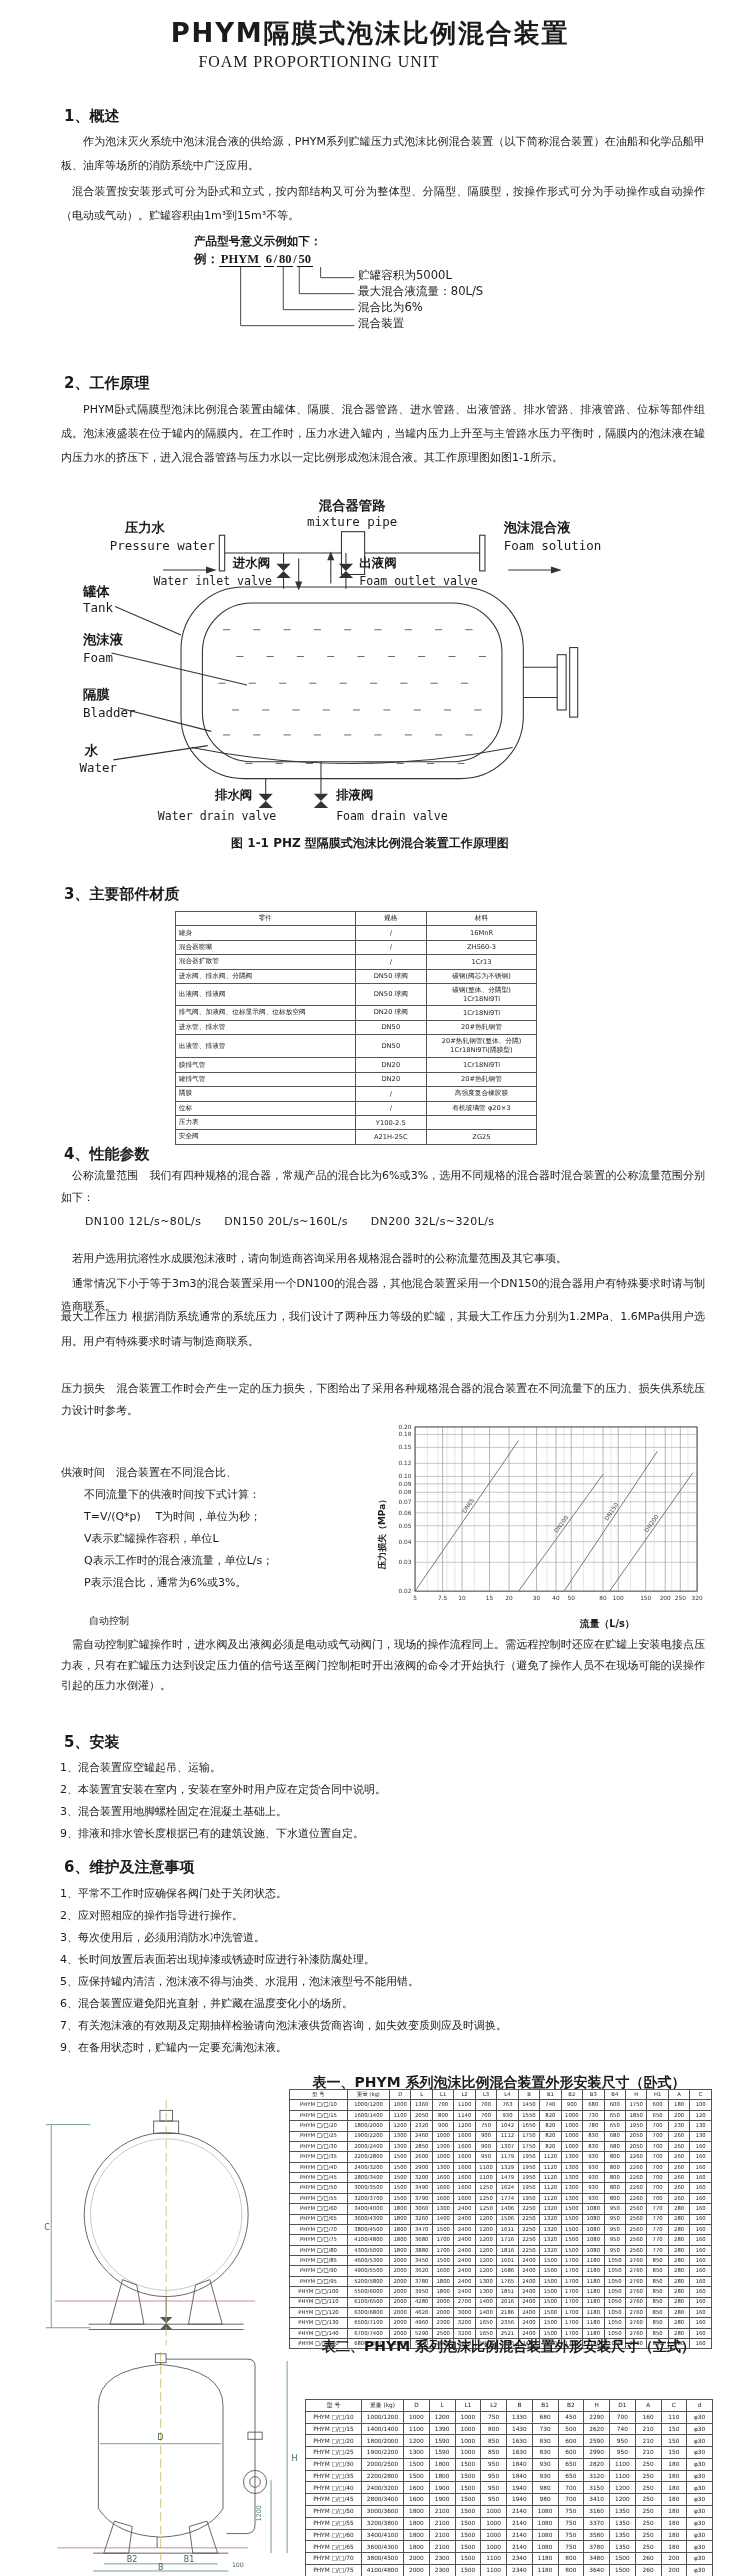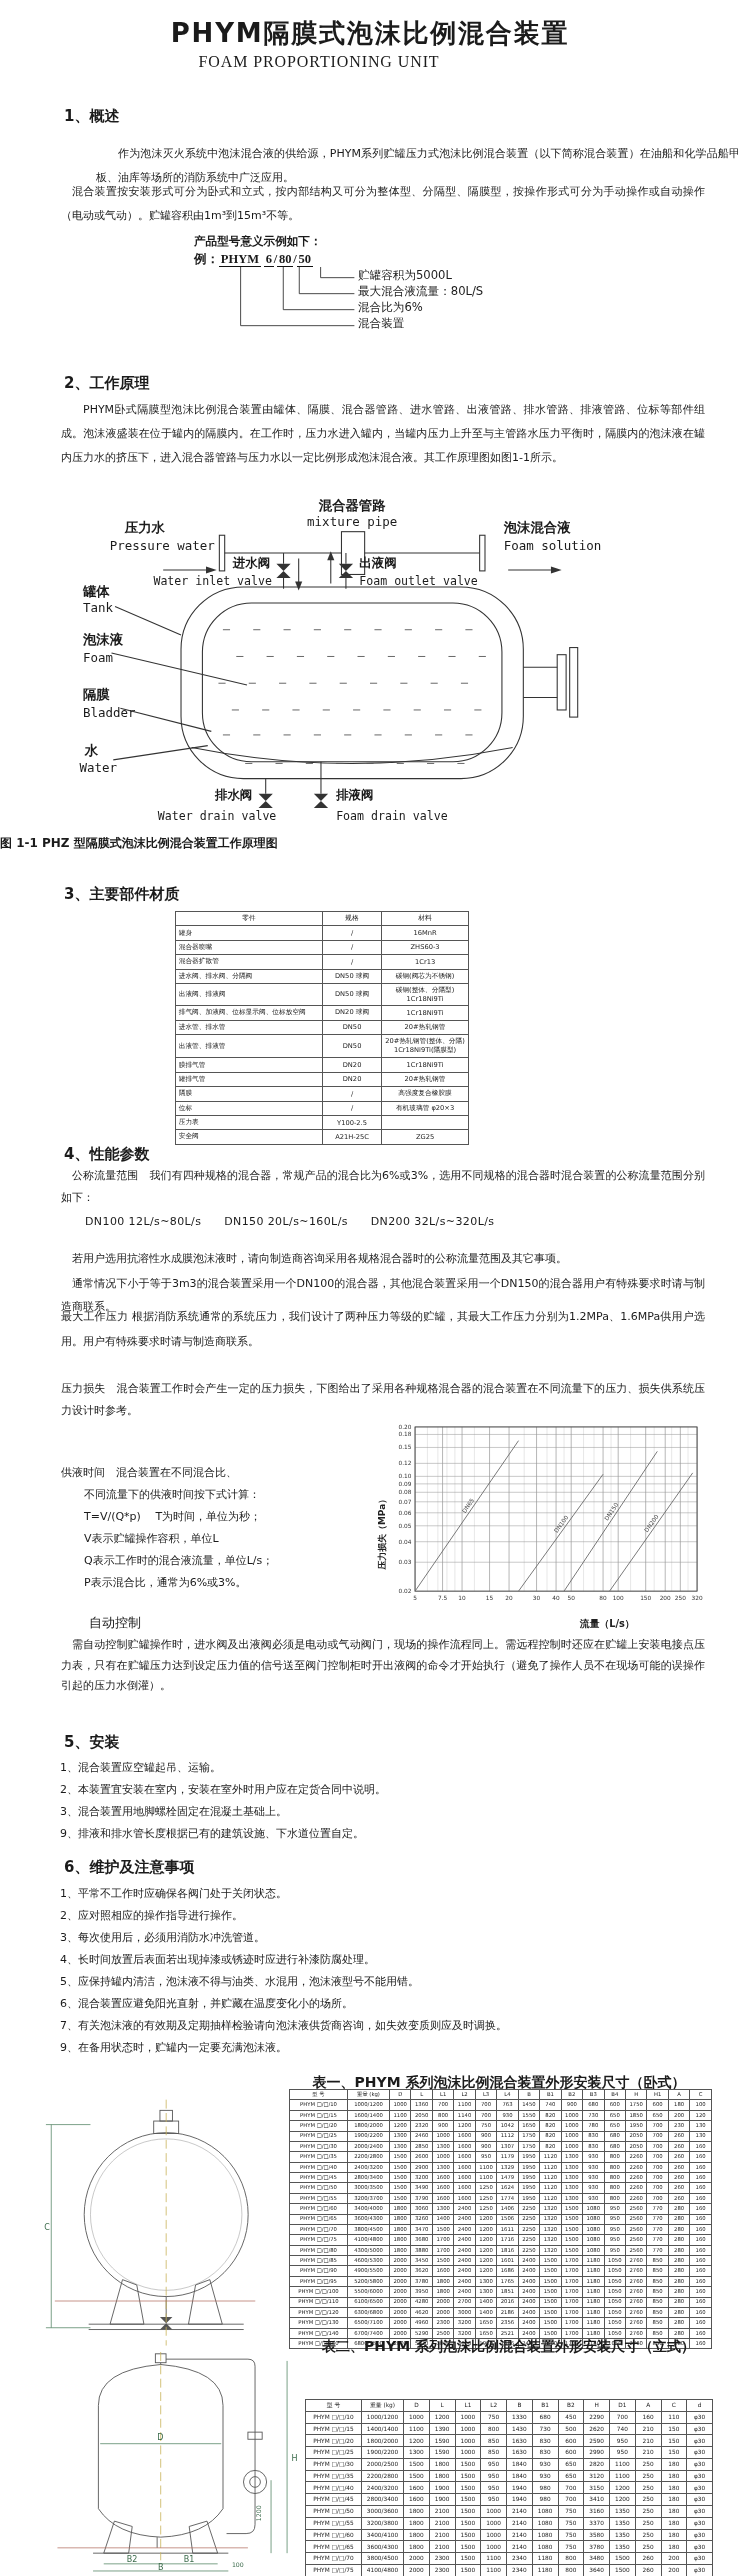--- a/index.html
+++ b/index.html
@@ -9,33 +9,33 @@
   .title{top:16px;left:0;width:740px;text-align:center;font-size:26px;font-weight:bold;letter-spacing:1.8px;}
   .subtitle{top:53px;left:0;width:638px;text-align:center;font-size:16px;font-family:"Liberation Serif","DejaVu Serif",serif;letter-spacing:0.9px;}
   .h1{font-size:15px;font-weight:bold;}
   .body-text{font-size:11px;line-height:24px;text-align:justify;width:644px;left:61px;}
   .ind2{text-indent:2em;}
   .ind1{text-indent:1em;}
   .model-intro{left:194px;top:234px;font-size:11.6px;font-weight:bold;}
   .model-example{left:194px;top:251px;font-size:12.5px;font-weight:bold;font-family:"Liberation Serif","DejaVu Serif",serif;}
   .model-example .u{border-bottom:1.1px solid #111;padding:0 1.8px;}
   .model-labels{left:358px;top:267px;font-size:11.6px;line-height:16px;}
-  .fig-caption{top:835px;left:0;width:740px;font-size:12px;font-weight:bold;}
+  .fig-caption{top:835px;left:0;width:740px;text-align:center;font-size:12px;font-weight:bold;}
   table{border-collapse:collapse;table-layout:fixed;}
   td,th{border:0.9px solid #555;text-align:center;vertical-align:middle;overflow:hidden;white-space:pre-line;}
-  .materials{left:175px;top:911px;width:294px;}
+  .materials{left:175px;top:911px;width:362px;}
   .materials th,.materials td{font-size:6.7px;font-weight:normal;padding:2.2px 2.7px;}
   .materials td:first-child{text-align:left;}
   .materials th:first-child{width:48%;}
   .materials th:nth-child(2){width:18%;}
   .dn-line{left:85px;top:1214px;font-size:11px;letter-spacing:0.4px;}
   .supply{left:61px;top:1462px;width:303px;font-size:11px;line-height:22px;}
   .supply div{padding-left:23px;}
   .supply div:first-child{padding-left:0;}
-  .auto-h{left:89px;top:1614px;font-size:13px;}
+  .auto-h{left:89px;top:1614px;font-size:10px;}
   .items{font-size:11px;line-height:22px;left:60px;width:638px;}
   .tbl-caption{text-align:center;font-size:14px;font-weight:bold;}
   .dims{left:289px;top:2089px;width:423px;}
   .dims th,.dims td{font-size:5.3px;font-weight:normal;padding:0.4px 0;height:8.6px;line-height:1.05;}
   .dims th:first-child,.dims td:first-child{width:57px;}
   .dims th:nth-child(2),.dims td:nth-child(2){width:41px;}
   .dims2{left:305px;top:2399px;width:408px;}
   .dims2 th,.dims2 td{font-size:5.8px;font-weight:normal;padding:0.9px 0;height:9px;line-height:1.1;}
   .dims2 th:first-child,.dims2 td:first-child{width:55px;}
   .dims2 th:nth-child(2),.dims2 td:nth-child(2){width:41px;}
@@ -44,21 +44,21 @@
 </style>
 </head>
 <body>
 
 <div class="page">
 
   <div class="abs title">PHYM隔膜式泡沫比例混合装置</div>
   <div class="abs subtitle">FOAM PROPORTIONING UNIT</div>
 
   <div class="abs h1" style="left:64px;top:107px;">1、概述</div>
-  <div class="abs body-text ind2" style="top:142px;margin-left:35px;">作为泡沫灭火系统中泡沫混合液的供给源，PHYM系列贮罐压力式泡沫比例混合装置（以下简称混合装置）在油船和化学品船甲板、油库等场所的消防系统中广泛应用。</div>
+  <div class="abs body-text ind2" style="top:130px;">作为泡沫灭火系统中泡沫混合液的供给源，PHYM系列贮罐压力式泡沫比例混合装置（以下简称混合装置）在油船和化学品船甲板、油库等场所的消防系统中广泛应用。</div>
   <div class="abs body-text ind1" style="top:180px;">混合装置按安装形式可分为卧式和立式，按内部结构又可分为整体型、分隔型、隔膜型，按操作形式可分为手动操作或自动操作（电动或气动）。贮罐容积由1m³到15m³不等。</div>
 
   <div class="abs model-intro">产品型号意义示例如下：</div>
   <div class="abs model-example">
     <span>例：</span><span class="u">PHYM</span> <span class="u">6</span><span>/</span><span class="u">80</span><span>/</span><span class="u">50</span>
   </div>
   <svg class="abs" style="left:205px;top:267px;" width="153" height="64" viewBox="0 0 172 72">
     <g fill="none" stroke="#333" stroke-width="1">
       <path d="M130,0 V12 H168"></path>
       <path d="M106,0 V30 H168"></path>

